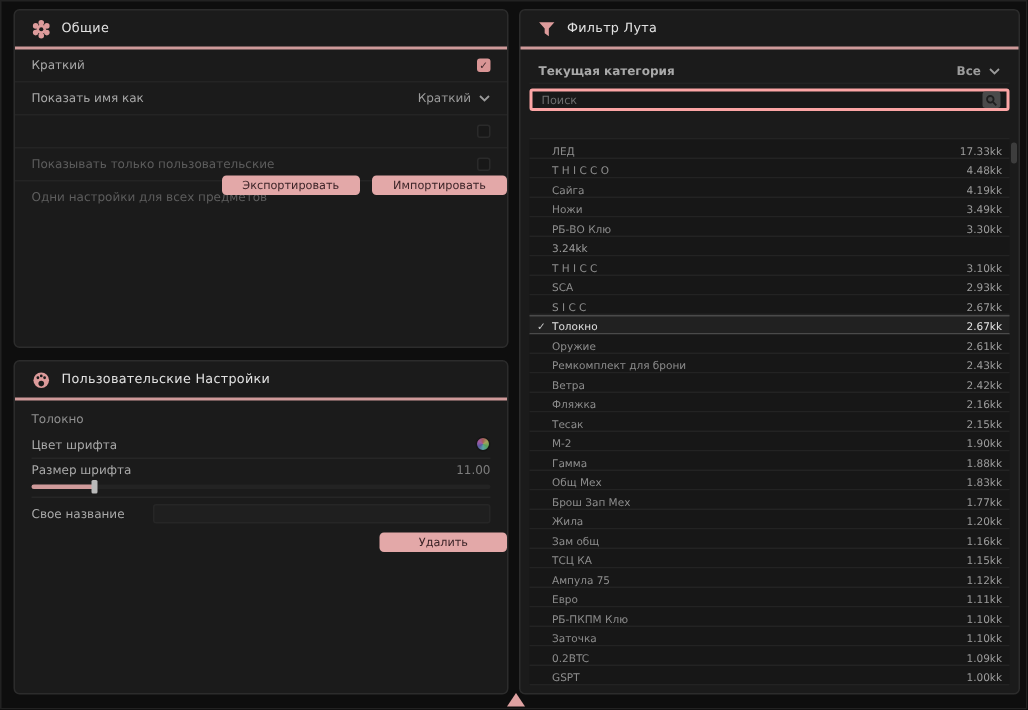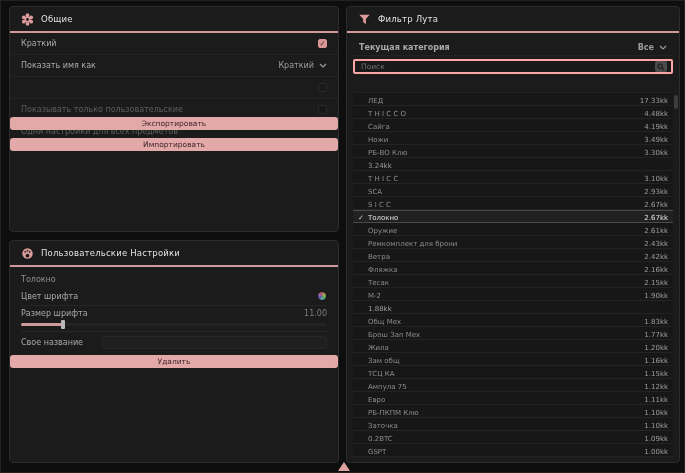--- a/index.html
+++ b/index.html
@@ -21,21 +21,21 @@
   .setting-row.dim .setting-label{color:#5d5d5d;margin-top:44px;}
   .checkbox{width:9px;height:9px;border-radius:2px;background:#1a1a1a;border:1px solid #323232;
     display:flex;align-items:center;justify-content:center;font-size:7px;color:#40262a;cursor:pointer;}
   .checkbox.checked{background:#d99595;border-color:#d99595;}
   .checkbox.dim{background:#181818;border-color:#2a2a2a;}
   .dropdown{display:flex;align-items:center;gap:5px;cursor:pointer;}
   .dropdown .value{font-size:8px;color:#9c9c9c;}
 
   .btn{background:#e3a8a8;color:#3c2428;border:none;border-radius:3px;
     font-size:7.5px;font-family:"DejaVu Sans",sans-serif;padding:0 14px;height:13px;cursor:pointer;}
-  .btn-row{position:absolute;left:0;right:0;display:flex;justify-content:flex-end;gap:8px;flex-direction:column;}
+  .btn-row{position:absolute;left:0;right:0;display:flex;justify-content:flex-end;gap:8px;}
 
   .sub-label{font-size:8px;color:#8f8f8f;}
   .mini-row{position:absolute;left:11px;right:11px;display:flex;align-items:center;justify-content:space-between;}
   .value-text{font-size:8px;color:#7d7d7d;}
   .slider-track{position:absolute;left:11px;right:11px;height:3px;background:#232323;border-radius:2px;}
   .slider-fill{height:3px;background:#cf9a9a;border-radius:2px;width:14%;}
   .slider-handle{position:absolute;top:-3px;width:4px;height:9px;background:#b9b9b9;border-radius:1px;}
   .divider{position:absolute;left:11px;right:11px;height:1px;background:#262626;}
 
   .text-input{background:#1f1f1f;border:1px solid #262626;border-radius:2px;height:13px;
@@ -265,20 +265,21 @@
           <span class="loot-name">Тесак</span>
           <span class="loot-value">2.15kk</span>
         </div>
         <div class="loot-row">
           <span class="loot-check"></span>
           <span class="loot-name">М-2</span>
           <span class="loot-value">1.90kk</span>
         </div>
         <div class="loot-row">
           <span class="loot-check"></span>
+          <span class="loot-name">Гамма</span>
           <span class="loot-value">1.88kk</span>
         </div>
         <div class="loot-row">
           <span class="loot-check"></span>
           <span class="loot-name">Общ Мех</span>
           <span class="loot-value">1.83kk</span>
         </div>
         <div class="loot-row">
           <span class="loot-check"></span>
           <span class="loot-name">Брош Зап Мех</span>

